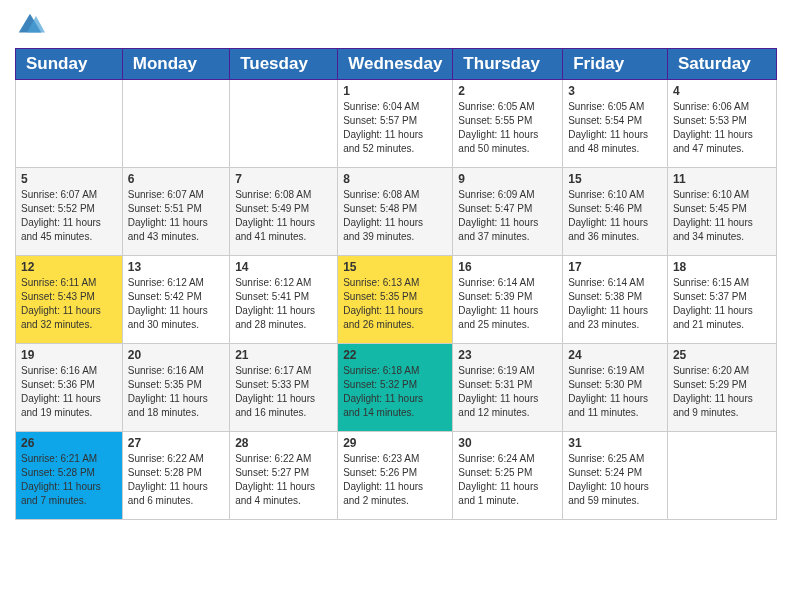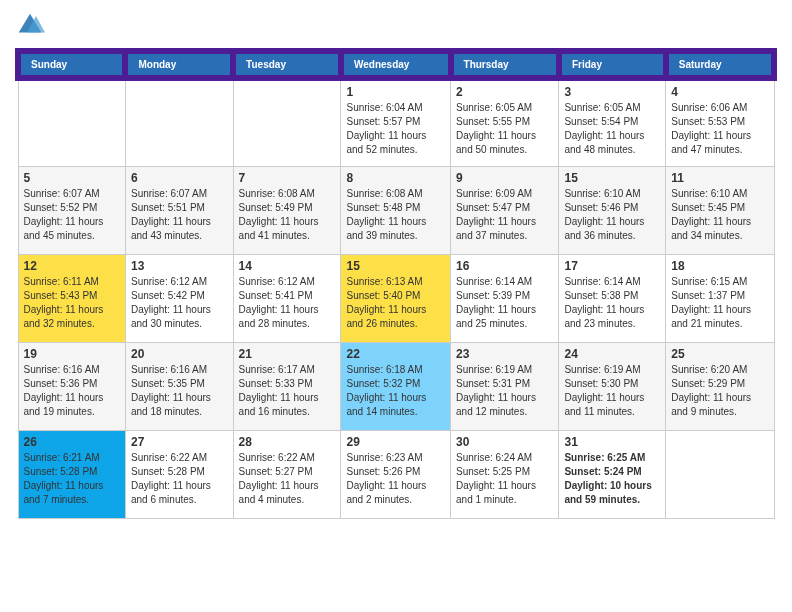--- a/index.html
+++ b/index.html
@@ -61,23 +61,23 @@
     .calendar {
       width: 100%;
       border-collapse: collapse;
       font-size: 9.5px;
     }
     .calendar th {
       background-color: #2a6eb5;
       color: #fff;
       text-align: left;
       padding: 5px 10px;
-      font-size: 10px;
-      font-weight: bold;
-      border: 6px solid #4c1d95;
+      font-size: 17px;
+      font-weight: bold;
+      border: 1px solid #4c1d95;
     }
     .calendar td {
       border: 1px solid #ccc;
       vertical-align: top;
       padding: 4px 5px;
       width: 113px;
       height: 88px;
     }
     .day-number {
       font-size: 12px;
@@ -239,42 +239,42 @@
           <td style="background-color: rgb(255, 255, 255);">
             <div class="day-number">14</div>
             <div class="day-info" style="white-space: pre-line;">Sunrise: 6:12 AM
 Sunset: 5:41 PM
 Daylight: 11 hours
 and 28 minutes.</div>
           </td>
           <td style="background-color: #fde047;">
             <div class="day-number">15</div>
             <div class="day-info" style="white-space: pre-line;">Sunrise: 6:13 AM
-Sunset: 5:40 PM
+Sunset: 5:35 PM
 Daylight: 11 hours
 and 26 minutes.</div>
           </td>
           <td style="background-color: rgb(255, 255, 255);">
             <div class="day-number">16</div>
             <div class="day-info" style="white-space: pre-line;">Sunrise: 6:14 AM
 Sunset: 5:39 PM
 Daylight: 11 hours
 and 25 minutes.</div>
           </td>
           <td style="background-color: rgb(255, 255, 255);">
             <div class="day-number">17</div>
             <div class="day-info" style="white-space: pre-line;">Sunrise: 6:14 AM
 Sunset: 5:38 PM
 Daylight: 11 hours
 and 23 minutes.</div>
           </td>
           <td style="background-color: rgb(255, 255, 255);">
             <div class="day-number">18</div>
             <div class="day-info" style="white-space: pre-line;">Sunrise: 6:15 AM
-Sunset: 1:37 PM
+Sunset: 5:37 PM
 Daylight: 11 hours
 and 21 minutes.</div>
           </td>
         </tr>
         <tr>
           <td style="background-color: rgb(245, 245, 245);">
             <div class="day-number">19</div>
             <div class="day-info" style="white-space: pre-line;">Sunrise: 6:16 AM
 Sunset: 5:36 PM
 Daylight: 11 hours
@@ -287,21 +287,21 @@
 Daylight: 11 hours
 and 18 minutes.</div>
           </td>
           <td style="background-color: rgb(245, 245, 245);">
             <div class="day-number">21</div>
             <div class="day-info" style="white-space: pre-line;">Sunrise: 6:17 AM
 Sunset: 5:33 PM
 Daylight: 11 hours
 and 16 minutes.</div>
           </td>
-          <td style="background-color: #7dd3fc;">
+          <td style="background-color: #14b8a6;">
             <div class="day-number">22</div>
             <div class="day-info" style="white-space: pre-line;">Sunrise: 6:18 AM
 Sunset: 5:32 PM
 Daylight: 11 hours
 and 14 minutes.</div>
           </td>
           <td style="background-color: rgb(245, 245, 245);">
             <div class="day-number">23</div>
             <div class="day-info" style="white-space: pre-line;">Sunrise: 6:19 AM
 Sunset: 5:31 PM
@@ -354,21 +354,21 @@
           </td>
           <td style="background-color: rgb(255, 255, 255);">
             <div class="day-number">30</div>
             <div class="day-info" style="white-space: pre-line;">Sunrise: 6:24 AM
 Sunset: 5:25 PM
 Daylight: 11 hours
 and 1 minute.</div>
           </td>
           <td style="background-color: rgb(255, 255, 255);">
             <div class="day-number">31</div>
-            <div class="day-info" style="white-space: pre-line; font-weight: bold;">Sunrise: 6:25 AM
+            <div class="day-info" style="white-space: pre-line;">Sunrise: 6:25 AM
 Sunset: 5:24 PM
 Daylight: 10 hours
 and 59 minutes.</div>
           </td>
           <td class="empty-cell"></td>
         </tr>
       </tbody>
   </table>
 </div>
 

